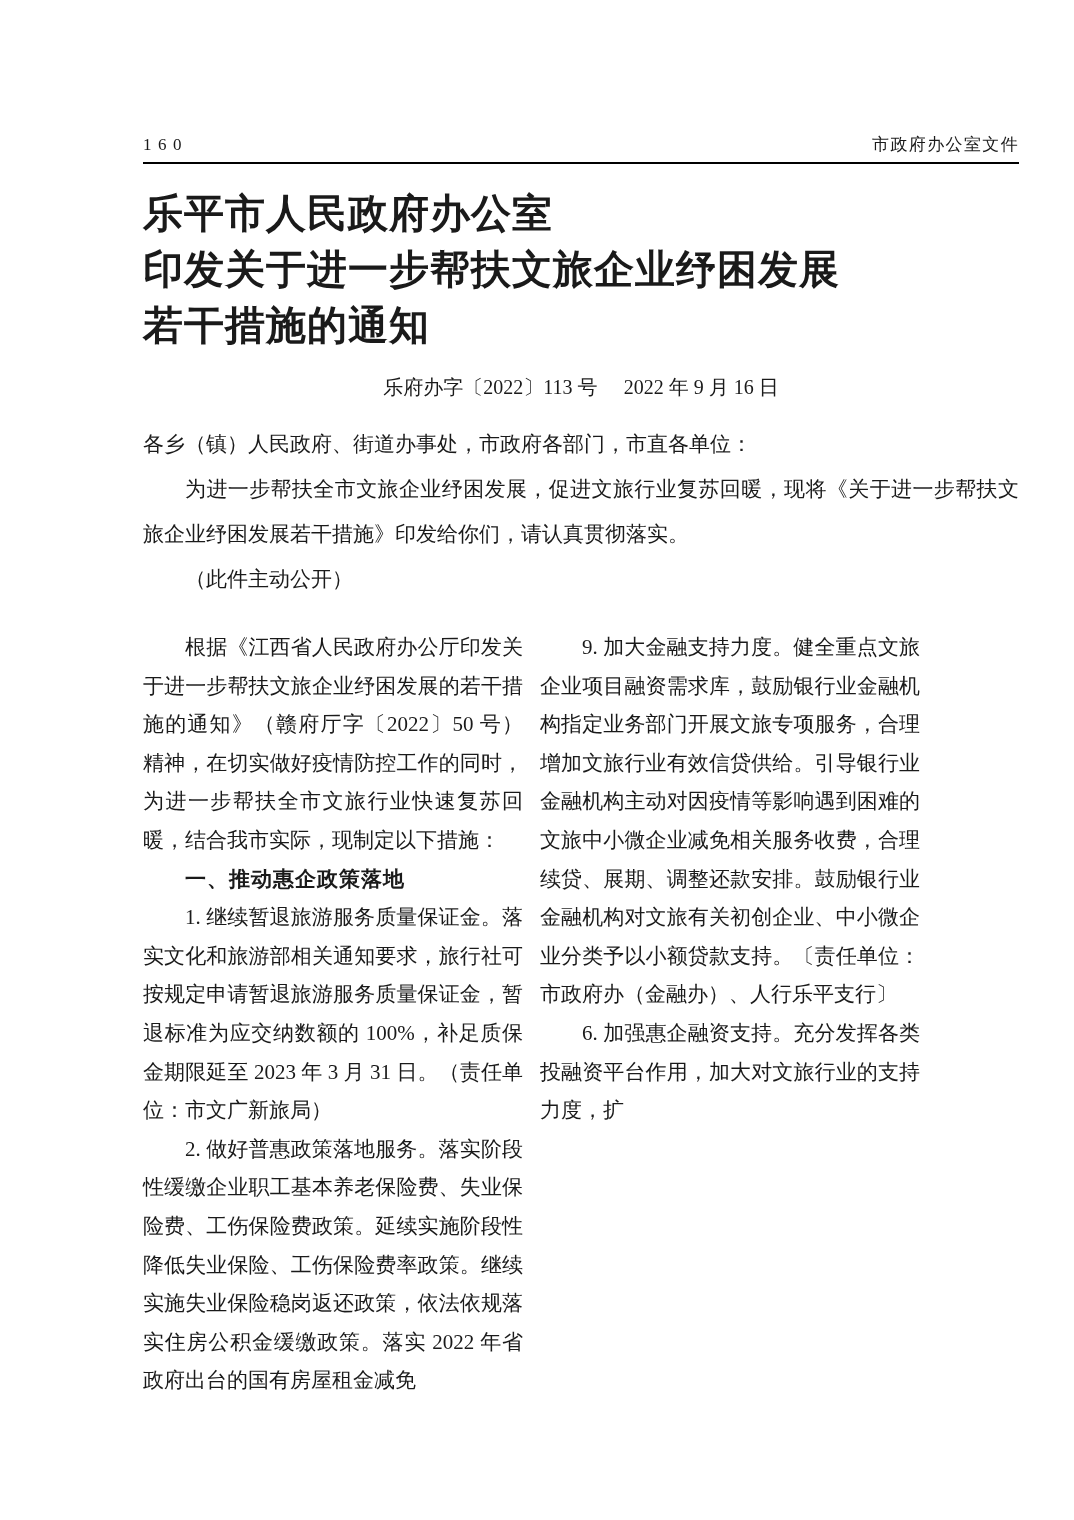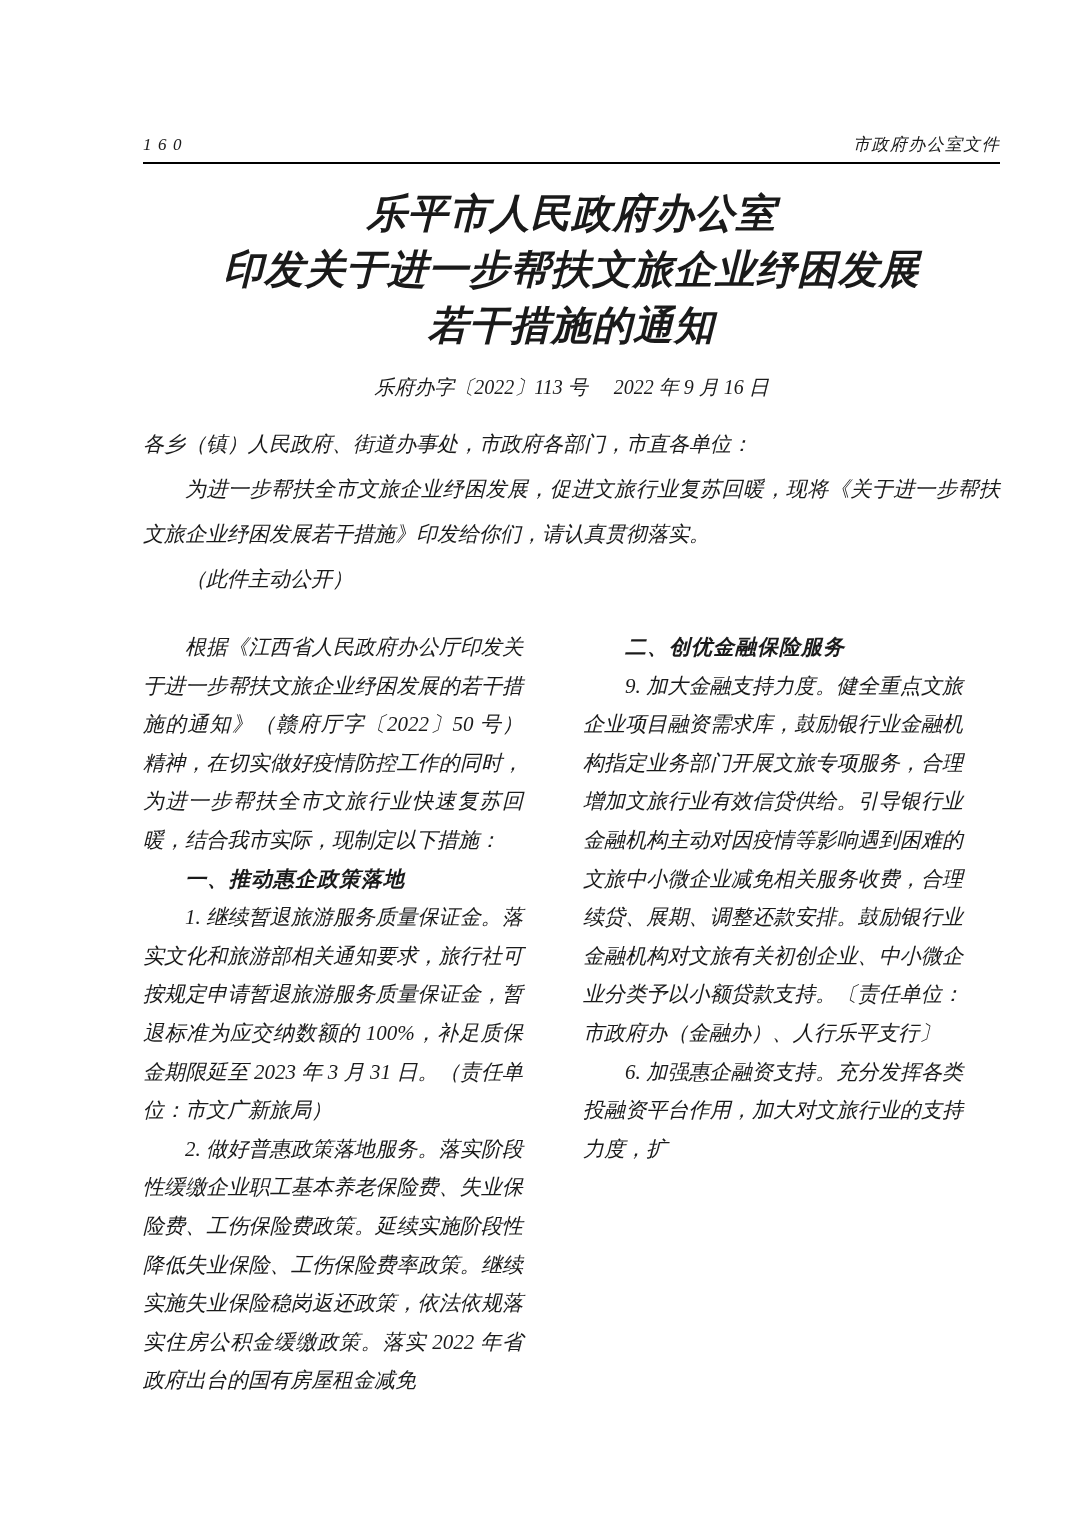--- a/index.html
+++ b/index.html
@@ -11,22 +11,21 @@
     position: relative;
     width: 1074px;
     height: 1520px;
     background: #ffffff;
     color: #1a1a1a;
     font-family: "Liberation Serif", serif;
     overflow: hidden;
     box-sizing: border-box;
   }
   .content {
-    padding: 134px 74px 0 143px; 
-    font-style: italic;
+    padding: 134px 55px 0 143px; 
   }
 
   
   .header {
     display: flex;
     justify-content: space-between;
     align-items: baseline;
     font-size: 17px;
     line-height: 22px;
   }
@@ -34,21 +33,20 @@
   .doctype { letter-spacing: 0.08em; }
   .header-rule {
     border: 0;
     border-top: 2px solid #000000;
     margin: 6px 0 0 0;
   }
 
   
   .title {
     margin: 22px 0 0 0;
-    text-align: center;
     font-size: 40px;
     font-weight: 700;
     line-height: 56px;
     letter-spacing: 1px;
   }
   .tline { display: block; }
 
   
   .docinfo {
     margin-top: 18px;
@@ -76,21 +74,21 @@
     font-size: 31px;
     font-weight: 700;
     letter-spacing: 3px;
     line-height: 46px;
   }
 
   
   .columns {
     margin-top: 26px;
     display: flex;
-    gap: 60px;
+    gap: 17px;
   }
   .col {
     width: 380px;
     font-size: 21px;
     line-height: 38.6px;
     text-align: justify;
   }
   .col p { margin: 0; }
   .col .heading {
     font-family: "Liberation Sans", sans-serif;
@@ -130,20 +128,19 @@
     <div class="columns">
 
       <div class="col">
         <p class="indent2">根据《江西省人民政府办公厅印发关于进一步帮扶文旅企业纾困发展的若干措施的通知》（赣府厅字〔2022〕50 号）精神，在切实做好疫情防控工作的同时，为进一步帮扶全市文旅行业快速复苏回暖，结合我市实际，现制定以下措施：</p>
         <p class="indent2 heading">一、推动惠企政策落地</p>
         <p class="indent2"><span class="lead">1. 继续暂退旅游服务质量保证金。</span><span>落实文化和旅游部相关通知要求，旅行社可按规定申请暂退旅游服务质量保证金，暂退标准为应交纳数额的 100%，补足质保金期限延至 2023 年 3 月 31 日。（责任单位：市文广新旅局）</span></p>
         <p class="indent2"><span class="lead">2. 做好普惠政策落地服务。</span><span>落实阶段性缓缴企业职工基本养老保险费、失业保险费、工伤保险费政策。延续实施阶段性降低失业保险、工伤保险费率政策。继续实施失业保险稳岗返还政策，依法依规落实住房公积金缓缴政策。落实 2022 年省政府出台的国有房屋租金减免</span></p>
       </div>
 
       <div class="col">
-        <p class="indent2 heading">二、创优金融保险服务</p>
         <p class="indent2"><span class="lead">9. 加大金融支持力度。</span><span>健全重点文旅企业项目融资需求库，鼓励银行业金融机构指定业务部门开展文旅专项服务，合理增加文旅行业有效信贷供给。引导银行业金融机构主动对因疫情等影响遇到困难的文旅中小微企业减免相关服务收费，合理续贷、展期、调整还款安排。鼓励银行业金融机构对文旅有关初创企业、中小微企业分类予以小额贷款支持。〔责任单位：市政府办（金融办）、人行乐平支行〕</span></p>
         <p class="indent2"><span class="lead">6. 加强惠企融资支持。</span><span>充分发挥各类投融资平台作用，加大对文旅行业的支持力度，扩</span></p>
       </div>
 
     </div>
   </div>
 </div>
 
 </body></html>

